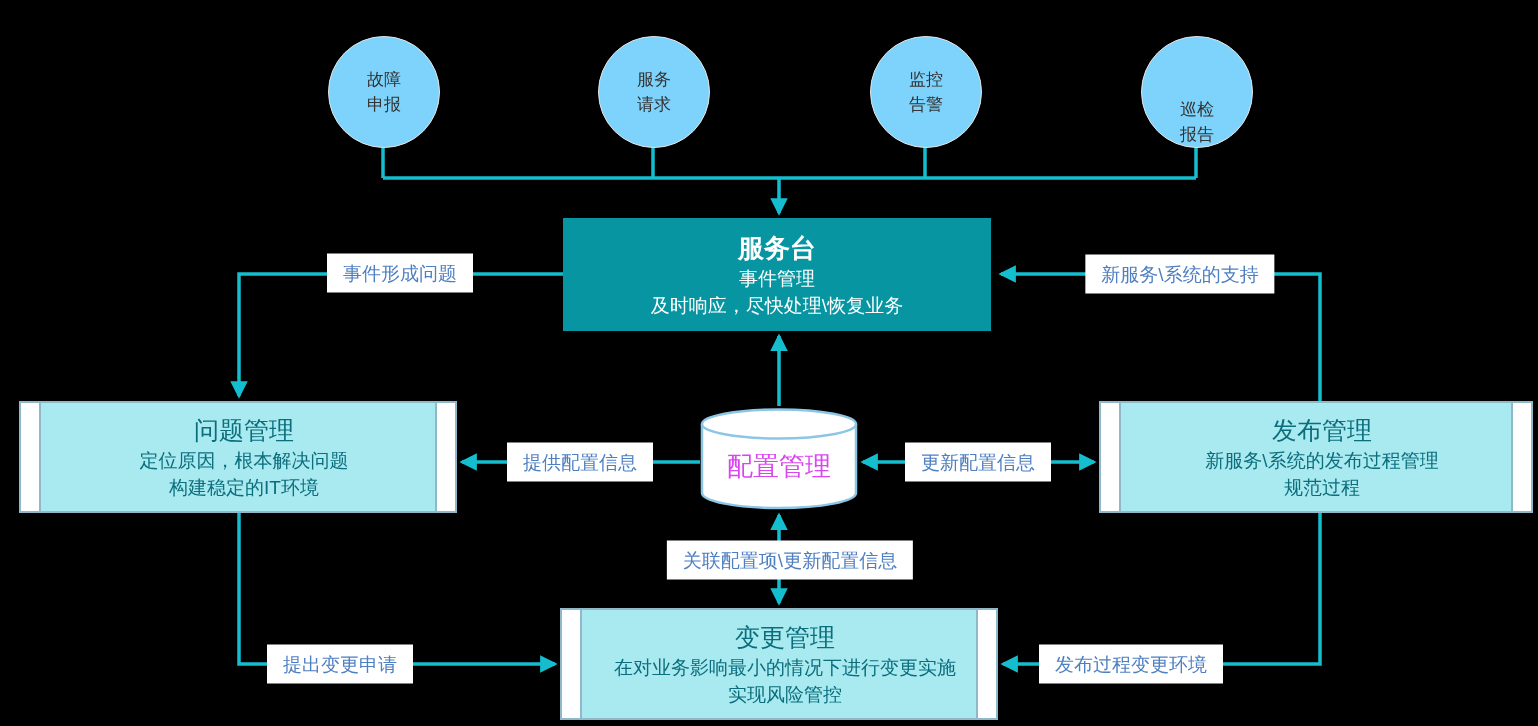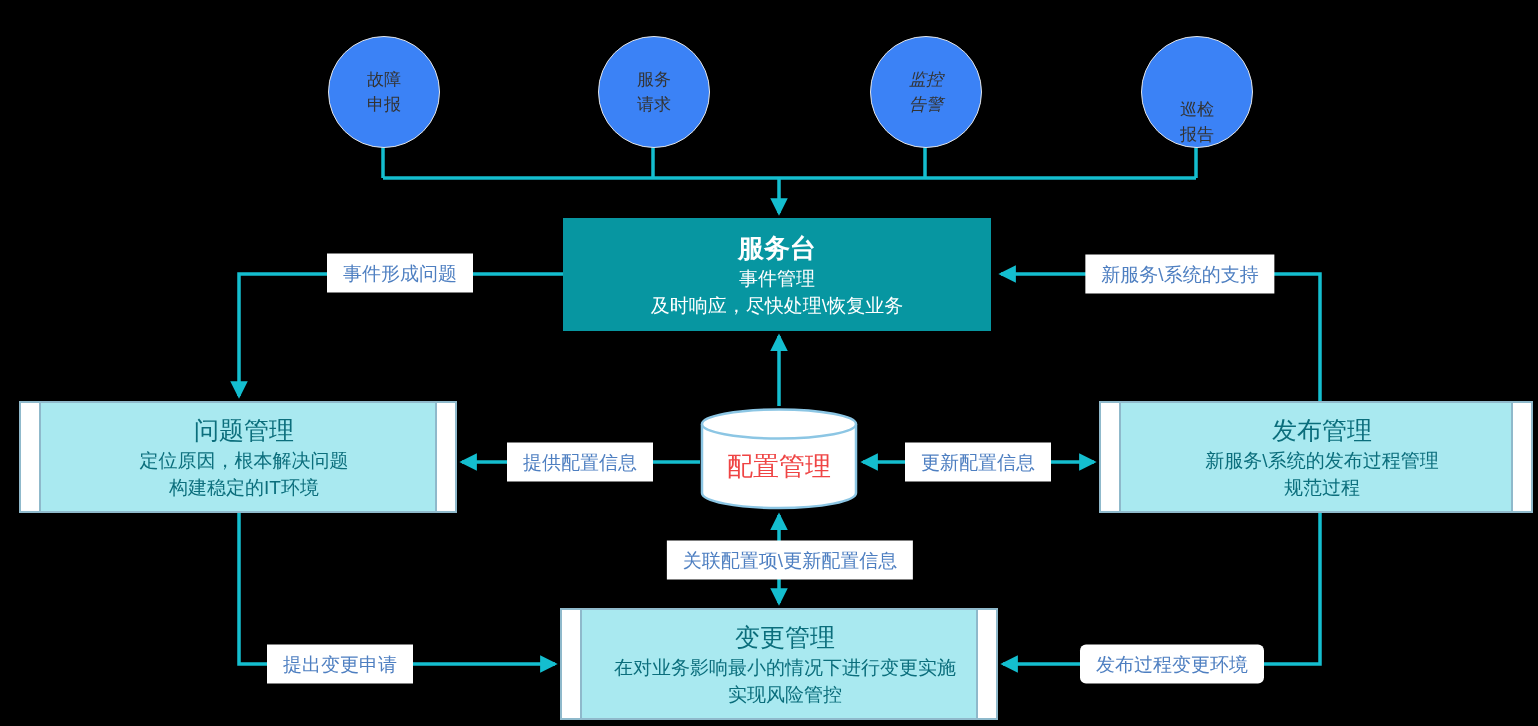--- a/index.html
+++ b/index.html
@@ -6,21 +6,21 @@
   .stage{
     position:relative;width:1538px;height:726px;background:#000;overflow:hidden;
     font-family:"Liberation Sans","DejaVu Sans",sans-serif;
   }
   .wires{position:absolute;left:0;top:0;z-index:1;}
   .wire{stroke:var(--connector,#14becf);stroke-width:3.5;fill:none;}
 
   
   .src{
     position:absolute;width:110px;height:110px;border-radius:50%;
-    background:#3b82f6;border:1px solid #e4e4e4;
+    background:#7dd3fc;border:1px solid #e4e4e4;
     display:flex;align-items:center;justify-content:center;text-align:center;
     color:#333;font-size:17px;line-height:25px;white-space:pre-line;z-index:2;
   }
 
   
   .sd{
     position:absolute;left:563px;top:218px;width:428px;height:113px;
     background:var(--service-desk-fill,#0796a1);color:#fff;z-index:2;
     display:flex;flex-direction:column;align-items:center;justify-content:center;text-align:center;
   }
@@ -43,21 +43,21 @@
     display:flex;flex-direction:column;align-items:center;justify-content:center;text-align:center;padding-left:12px;
   }
   .process-title{font-size:25px;line-height:34px;}
   .process-line{font-size:19px;line-height:27px;}
 
   
   .cyl{position:absolute;left:699px;top:407px;width:160px;height:104px;z-index:2;}
   .cyl svg{position:absolute;left:0;top:0;}
   .cyl-label{
     position:absolute;inset:14px 0 0 0;display:flex;align-items:center;justify-content:center;
-    color:#ef4444;font-size:26px;font-weight:500;z-index:2;
+    color:#d946ef;font-size:26px;font-weight:500;z-index:2;
   }
 
   
   .elabel{
     position:absolute;transform:translate(-50%,-50%);
     background:#fff;color:var(--label-text,#4e7fc1);
     font-size:19px;line-height:23px;padding:8px 16px;white-space:nowrap;z-index:3;
     text-align:center;
   }
 </style>
@@ -97,21 +97,21 @@
   </svg>
 
   <div class="src" style="left:328px;top:36px;">
     <span>故障
 申报</span>
   </div>
   <div class="src" style="left:598px;top:36px;">
     <span>服务
 请求</span>
   </div>
-  <div class="src" style="left:870px;top:36px;font-style:italic;">
+  <div class="src" style="left:870px;top:36px;">
     <span>监控
 告警</span>
   </div>
   <div class="src" style="left:1141px;top:36px;align-items:flex-end;">
     <span>巡检
 报告</span>
   </div>
 
   <div class="sd">
     <div class="sd-title">服务台</div>
@@ -153,15 +153,15 @@
     </svg>
     <div class="cyl-label">配置管理</div>
   </div>
 
   <div class="elabel" style="left:400px;top:273px;">事件形成问题</div>
   <div class="elabel" style="left:1180px;top:274px;">新服务\系统的支持</div>
   <div class="elabel" style="left:580px;top:462px;">提供配置信息</div>
   <div class="elabel" style="left:978px;top:462px;">更新配置信息</div>
   <div class="elabel" style="left:790px;top:560px;">关联配置项\更新配置信息</div>
   <div class="elabel" style="left:340px;top:664px;">提出变更申请</div>
-  <div class="elabel" style="left:1172px;top:664px;border-radius:6px;">发布过程变更环境</div>
+  <div class="elabel" style="left:1131px;top:664px;">发布过程变更环境</div>
 
 </div>
 
 </body></html>

